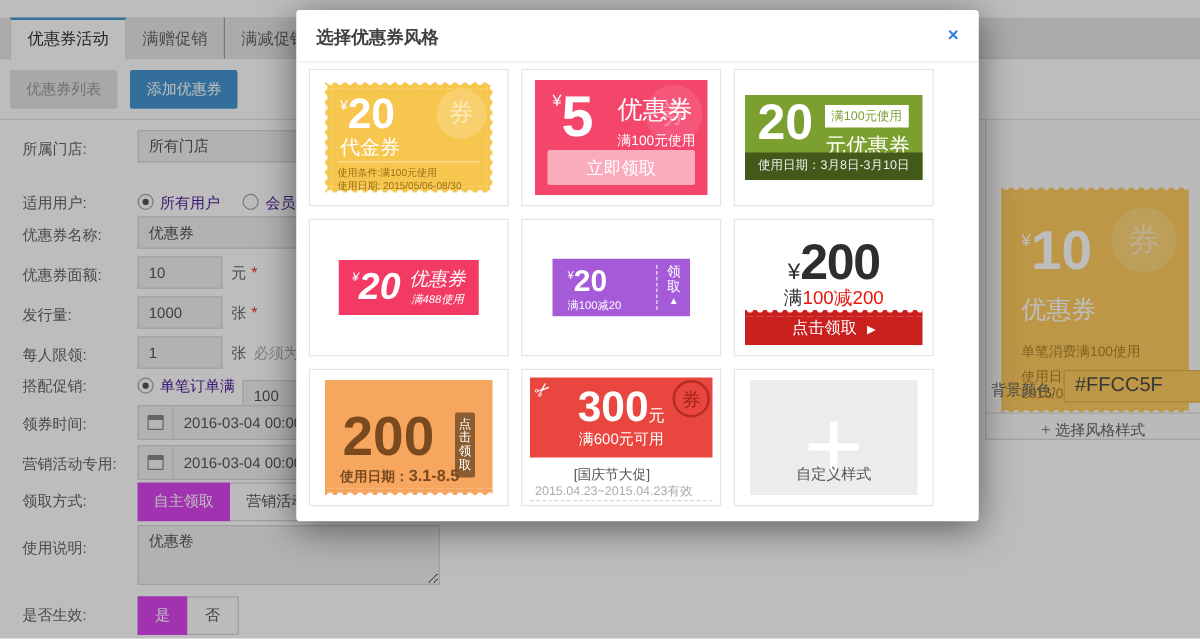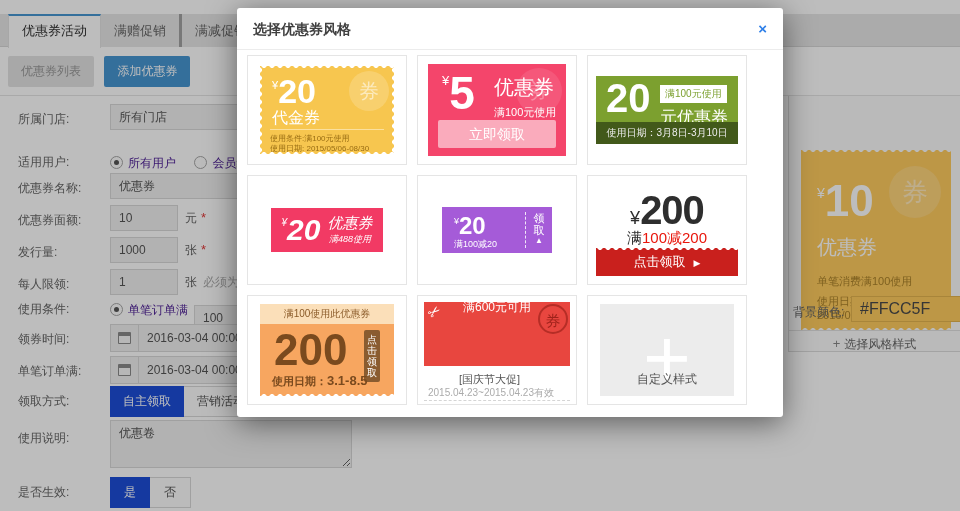--- a/index.html
+++ b/index.html
@@ -2,21 +2,21 @@
 <html><head>
 <meta charset="utf-8">
 <style>
   * { margin:0; padding:0; box-sizing:border-box; }
   html,body { width:960px; height:511px; overflow:hidden; }
   body { font-family:"Liberation Sans","DejaVu Sans",sans-serif; }
   .stage { position:relative; width:960px; height:511px; background:#fff; overflow:hidden; }
 
   
   .tabbar { position:absolute; top:14px; left:0; right:0; height:33px; background:#E7E7E7; border-bottom:1px solid #D7D7D7; display:flex; padding-left:8px; }
-  .tab { height:33px; line-height:33px; padding:0 13px; font-size:13px; color:#666; border-right:3px solid #a3a3a3; background:#E7E7E7; cursor:pointer; }
+  .tab { height:33px; line-height:33px; padding:0 13px; font-size:13px; color:#666; border-right:1px solid #a3a3a3; background:#E7E7E7; cursor:pointer; }
   .tab.active { background:#fff; border-top:2px solid #4796D2; line-height:30px; color:#333; height:34px; border-right:1px solid #E2E2E2; border-left:1px solid #E2E2E2; }
   .toolbar { position:absolute; top:56px; left:8px; }
   .tbtn { display:inline-block; font-size:12px; padding:7px 13px; border-radius:2px; margin-right:6px; cursor:pointer; }
   .tbtn.gray { background:#E3E3E3; color:#999; }
   .tbtn.blue { background:#4796D2; color:#fff; }
   .hr1 { position:absolute; top:95px; left:0; right:0; border-top:1px solid #E4E4E4; }
 
   
   .row { position:absolute; left:0; width:420px; }
   .row .lbl { position:absolute; left:18px; top:7px; font-size:12px; color:#666; white-space:nowrap; }
@@ -27,21 +27,21 @@
   .req { color:#E03A3A; font-size:13px; margin-left:4px; }
   .hint { font-size:12px; color:#ABABAB; margin-left:6px; }
   .radio { display:inline-block; width:13px; height:13px; border:1px solid #A6A6A6; border-radius:50%; background:#FCFCFC; vertical-align:-2px; margin-right:5px; }
   .radio.sel2::after { content:""; display:block; width:5px; height:5px; border-radius:50%; background:#555; margin:3px; }
   .rlabel { font-size:12px; color:#4c1d95; margin-right:14px; }
   .date-inp { display:inline-flex; width:172px; height:28px; border:1px solid #D8D8D8; background:#F1F1F1; align-items:center; }
   .cal-box { width:28px; height:26px; border-right:1px solid #D8D8D8; display:flex; align-items:center; justify-content:center; }
   .cal-icon { width:13px; height:12px; border:1px solid #8A8A8A; border-top:4px solid #8A8A8A; border-radius:1px; background:#F7F7F7; }
   .date-txt { font-size:12px; color:#555; padding-left:8px; }
   .seg { display:inline-flex; }
-  .seg .on { background:#1d4ed8; color:#fff; font-size:12px; padding:7px 13px; cursor:pointer; }
+  .seg .on { background:#d946ef; color:#fff; font-size:12px; padding:7px 13px; cursor:pointer; }
   .seg .off { background:#FCFCFC; color:#555; font-size:12px; padding:6px 13px; border:1px solid #D8D8D8; border-left:none; cursor:pointer; }
   textarea.ta { width:242px; height:48px; border:1px solid #D8D8D8; background:#F1F1F1; font-size:12px; color:#555; padding:4px 8px; resize:both; font-family:inherit; }
 
   
   .right-panel { position:absolute; left:788px; top:96px; width:172px; height:256px; background:#FBFBFB; border-left:1px solid #DCDCDC; border-bottom:1px solid #DCDCDC; }
   .pv-coupon { position:absolute; left:12px; top:54px; width:150px; height:180px; background:#FFCC5F; }
   .pv-amt { position:absolute; left:16px; top:26px; color:#fff; }
   .pv-amt .cur { font-size:14px; vertical-align:18px; }
   .pv-amt .num { font-size:44px; font-weight:bold; }
   .pv-water { position:absolute; right:10px; top:16px; width:52px; height:52px; border-radius:50%; background:rgba(255,255,255,0.18); color:rgba(255,255,255,0.5); font-size:26px; line-height:52px; text-align:center; }
@@ -200,38 +200,38 @@
     <span class="lbl">发行量:</span>
     <span class="ctl"><input class="inp" style="width: 68px;" value="1000"><span class="unit">张</span><span class="req">*</span></span>
   </div>
 
   <div class="row" style="top:269px">
     <span class="lbl">每人限领:</span>
     <span class="ctl"><input class="inp" style="width: 68px;" value="1"><span class="unit">张</span><span class="hint">必须为正整数</span></span>
   </div>
 
   <div class="row" style="top:294px">
-    <span class="lbl">使用条件:</span>
+    <span class="lbl">搭配促销:</span>
     <span class="ctl" style="top:6px">
       <span class="radio sel2"></span><span class="rlabel" style="margin-right:6px">单笔订单满</span><input class="inp" style="width: 72px; vertical-align: -8px;" value="100">
     </span>
   </div>
 
   <div class="row" style="top:324px">
     <span class="lbl">领券时间:</span>
     <span class="ctl"><span class="date-inp">
           <span class="cal-box">
             <span class="cal-icon"></span>
           </span>
           <span class="date-txt">2016-03-04 00:00:00</span>
         </span></span>
   </div>
 
   <div class="row" style="top:356px">
-    <span class="lbl">单笔订单满:</span>
+    <span class="lbl">营销活动专用:</span>
     <span class="ctl"><span class="date-inp">
           <span class="cal-box">
             <span class="cal-icon"></span>
           </span>
           <span class="date-txt">2016-03-04 00:00:00</span>
         </span></span>
   </div>
 
   <div class="row" style="top:386px">
     <span class="lbl">领取方式:</span>
@@ -343,31 +343,31 @@
         <div class="c6-amt"><span class="cur">¥</span><span class="num">200</span></div>
         <div class="c6-cond"><span>满</span><span class="red">100减200</span></div>
         <div class="c6-bar">
           <span class="dots dh top"></span>
           <span>点击领取</span><span class="c6-arr">▶</span>
         </div>
       </div>
 
       <div class="tile">
         <div class="coupon7">
-          <div class="c7-top">满100使用此优惠券</div>
           <span class="c7-amt">200</span>
           <span class="c7-side">点击领取</span>
           <span class="c7-date"><span>使用日期：</span><span class="big">3.1-8.5</span></span>
           <span class="dots dh bot"></span>
         </div>
       </div>
 
       <div class="tile">
         <div class="c8-red">
           <span class="c8-sc">✂</span>
+          <div class="c8-amt"><span class="num">300</span><span class="un">元</span></div>
           <div class="c8-cond">满600元可用</div>
           <span class="c8-water">券</span>
         </div>
         <span class="c8-title">[国庆节大促]</span>
         <span class="c8-valid">2015.04.23~2015.04.23有效</span>
         <span class="c8-wave"></span>
       </div>
 
       <div class="tile">
         <div class="c9-box">

